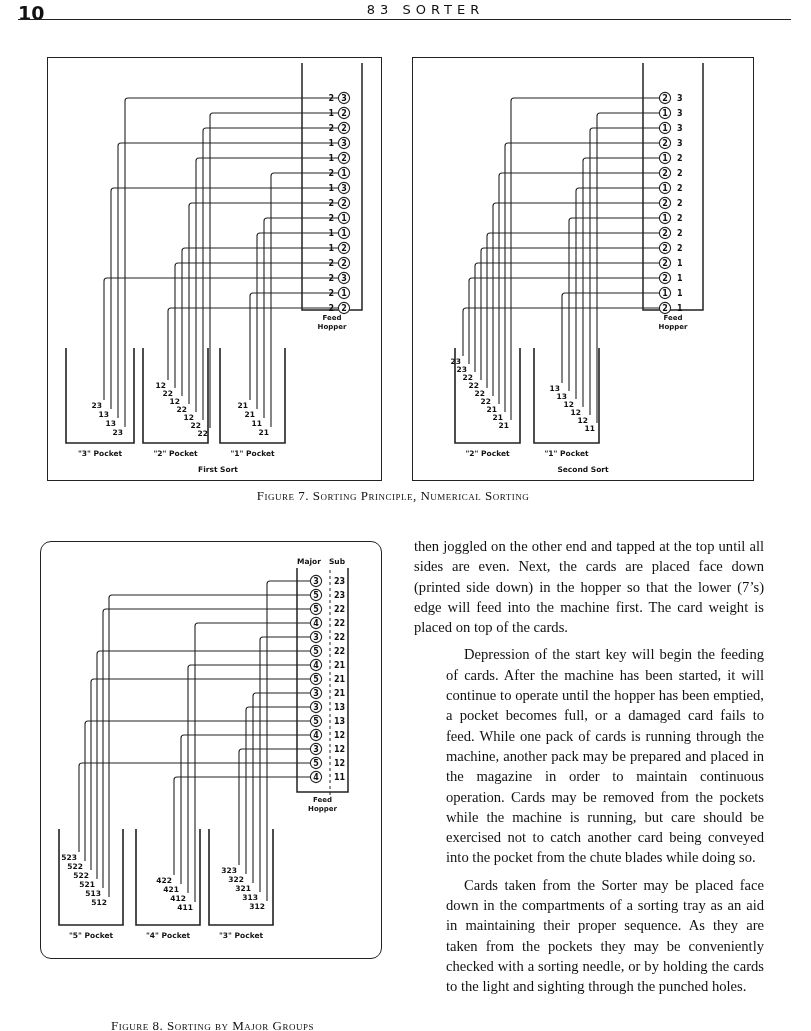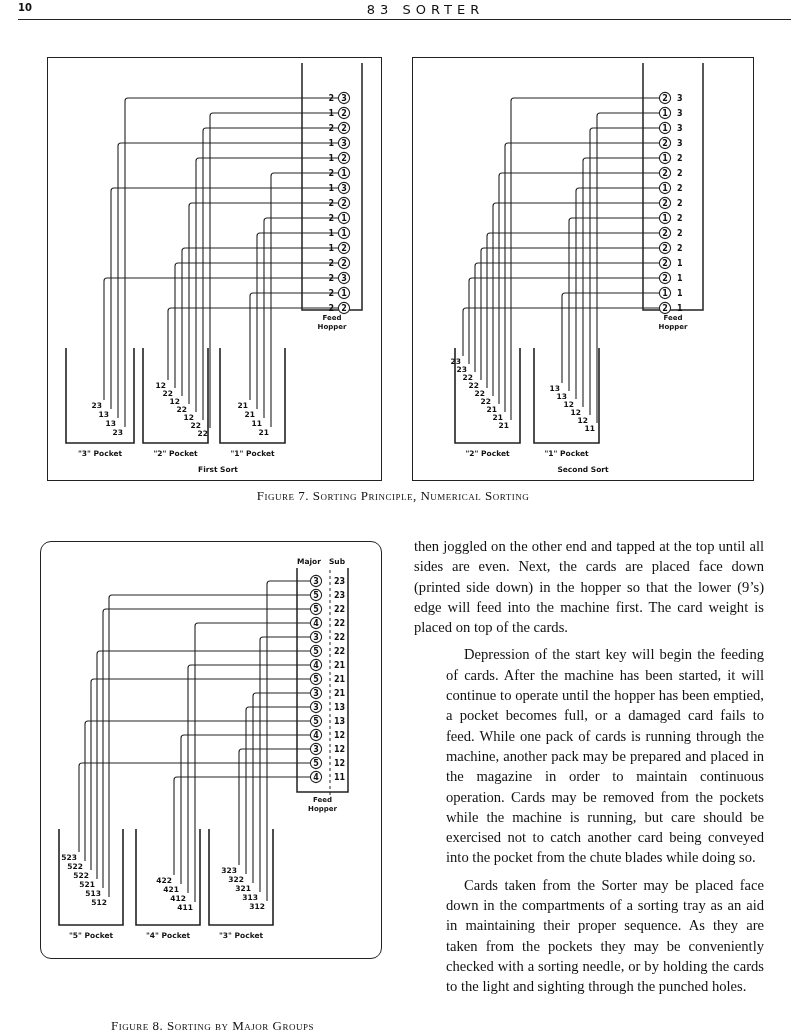--- a/index.html
+++ b/index.html
@@ -1,17 +1,17 @@
 <!DOCTYPE html>
 <html><head>
 <meta charset="utf-8">
 <style>
   html, body { margin:0; padding:0; background:#fff; }
   body { width:811px; height:1031px; position:relative; overflow:hidden; color:#111; font-family:"Liberation Serif", serif; }
-  .hdr-num { position:absolute; left:18px; top:2px; font-family:"DejaVu Sans", sans-serif; font-weight:bold; font-size:10px; }
+  .hdr-num { position:absolute; left:18px; top:2px; font-family:"DejaVu Sans", sans-serif; font-weight:bold; font-size:19px; }
   .hdr-title { position:absolute; left:0; width:811px; top:2px; text-align:center; font-family:"DejaVu Sans", sans-serif; font-size:13px; letter-spacing:5px;margin-left:20px; }
   .hdr-rule { position:absolute; left:18px; right:20px; top:19px; border-top:1.5px solid #222; }
   .fig { position:absolute; border:1.6px solid #222; }
   .fig svg { position:absolute; left:0; top:0; }
   .caption { position:absolute; font-family:"Liberation Serif", serif; font-variant:small-caps; font-size:13px; letter-spacing:0.5px; }
   .body-text { position:absolute; left:414px; top:536px; width:350px; font-size:14.6px; line-height:20.3px; text-align:justify; }
   .body-text p { margin:0 0 7px 0; }
   .body-text p.indent { text-indent:18px;margin-left:32px; }
   svg text { font-family:"DejaVu Sans", sans-serif; }
 </style>
@@ -291,16 +291,16 @@
       <circle cx="275" cy="235" r="5.6" fill="#fff" stroke="#222" stroke-width="1.1"></circle>
       <text x="275" y="238" font-size="8" text-anchor="middle" fill="#111" font-weight="bold">4</text>
       <text x="293" y="238" font-size="8" text-anchor="start" fill="#111" font-weight="bold">11</text>
       <text x="0" y="0" font-size="7.5" text-anchor="middle" fill="#111" font-weight="bold"></text>
     </svg>
 </div>
 
 <div class="caption" style="left:40px; width:345px; top:970px; text-align:center;margin-top:48px;">Figure 8. Sorting by Major Groups</div>
 
 <div class="body-text">
-  <p>then joggled on the other end and tapped at the top until all sides are even. Next, the cards are placed face down (printed side down) in the hopper so that the lower (9’s) edge will feed into the machine first. The card weight is placed on top of the cards.</p>
+  <p>then joggled on the other end and tapped at the top until all sides are even. Next, the cards are placed face down (printed side down) in the hopper so that the lower (7’s) edge will feed into the machine first. The card weight is placed on top of the cards.</p>
   <p class="indent">Depression of the start key will begin the feeding of cards. After the machine has been started, it will continue to operate until the hopper has been emptied, a pocket becomes full, or a damaged card fails to feed. While one pack of cards is running through the machine, another pack may be prepared and placed in the magazine in order to maintain continuous operation. Cards may be removed from the pockets while the machine is running, but care should be exercised not to catch another card being conveyed into the pocket from the chute blades while doing so.</p>
   <p class="indent">Cards taken from the Sorter may be placed face down in the compartments of a sorting tray as an aid in maintaining their proper sequence. As they are taken from the pockets they may be conveniently checked with a sorting needle, or by holding the cards to the light and sighting through the punched holes.</p>
 </div>
 
 </body></html>

